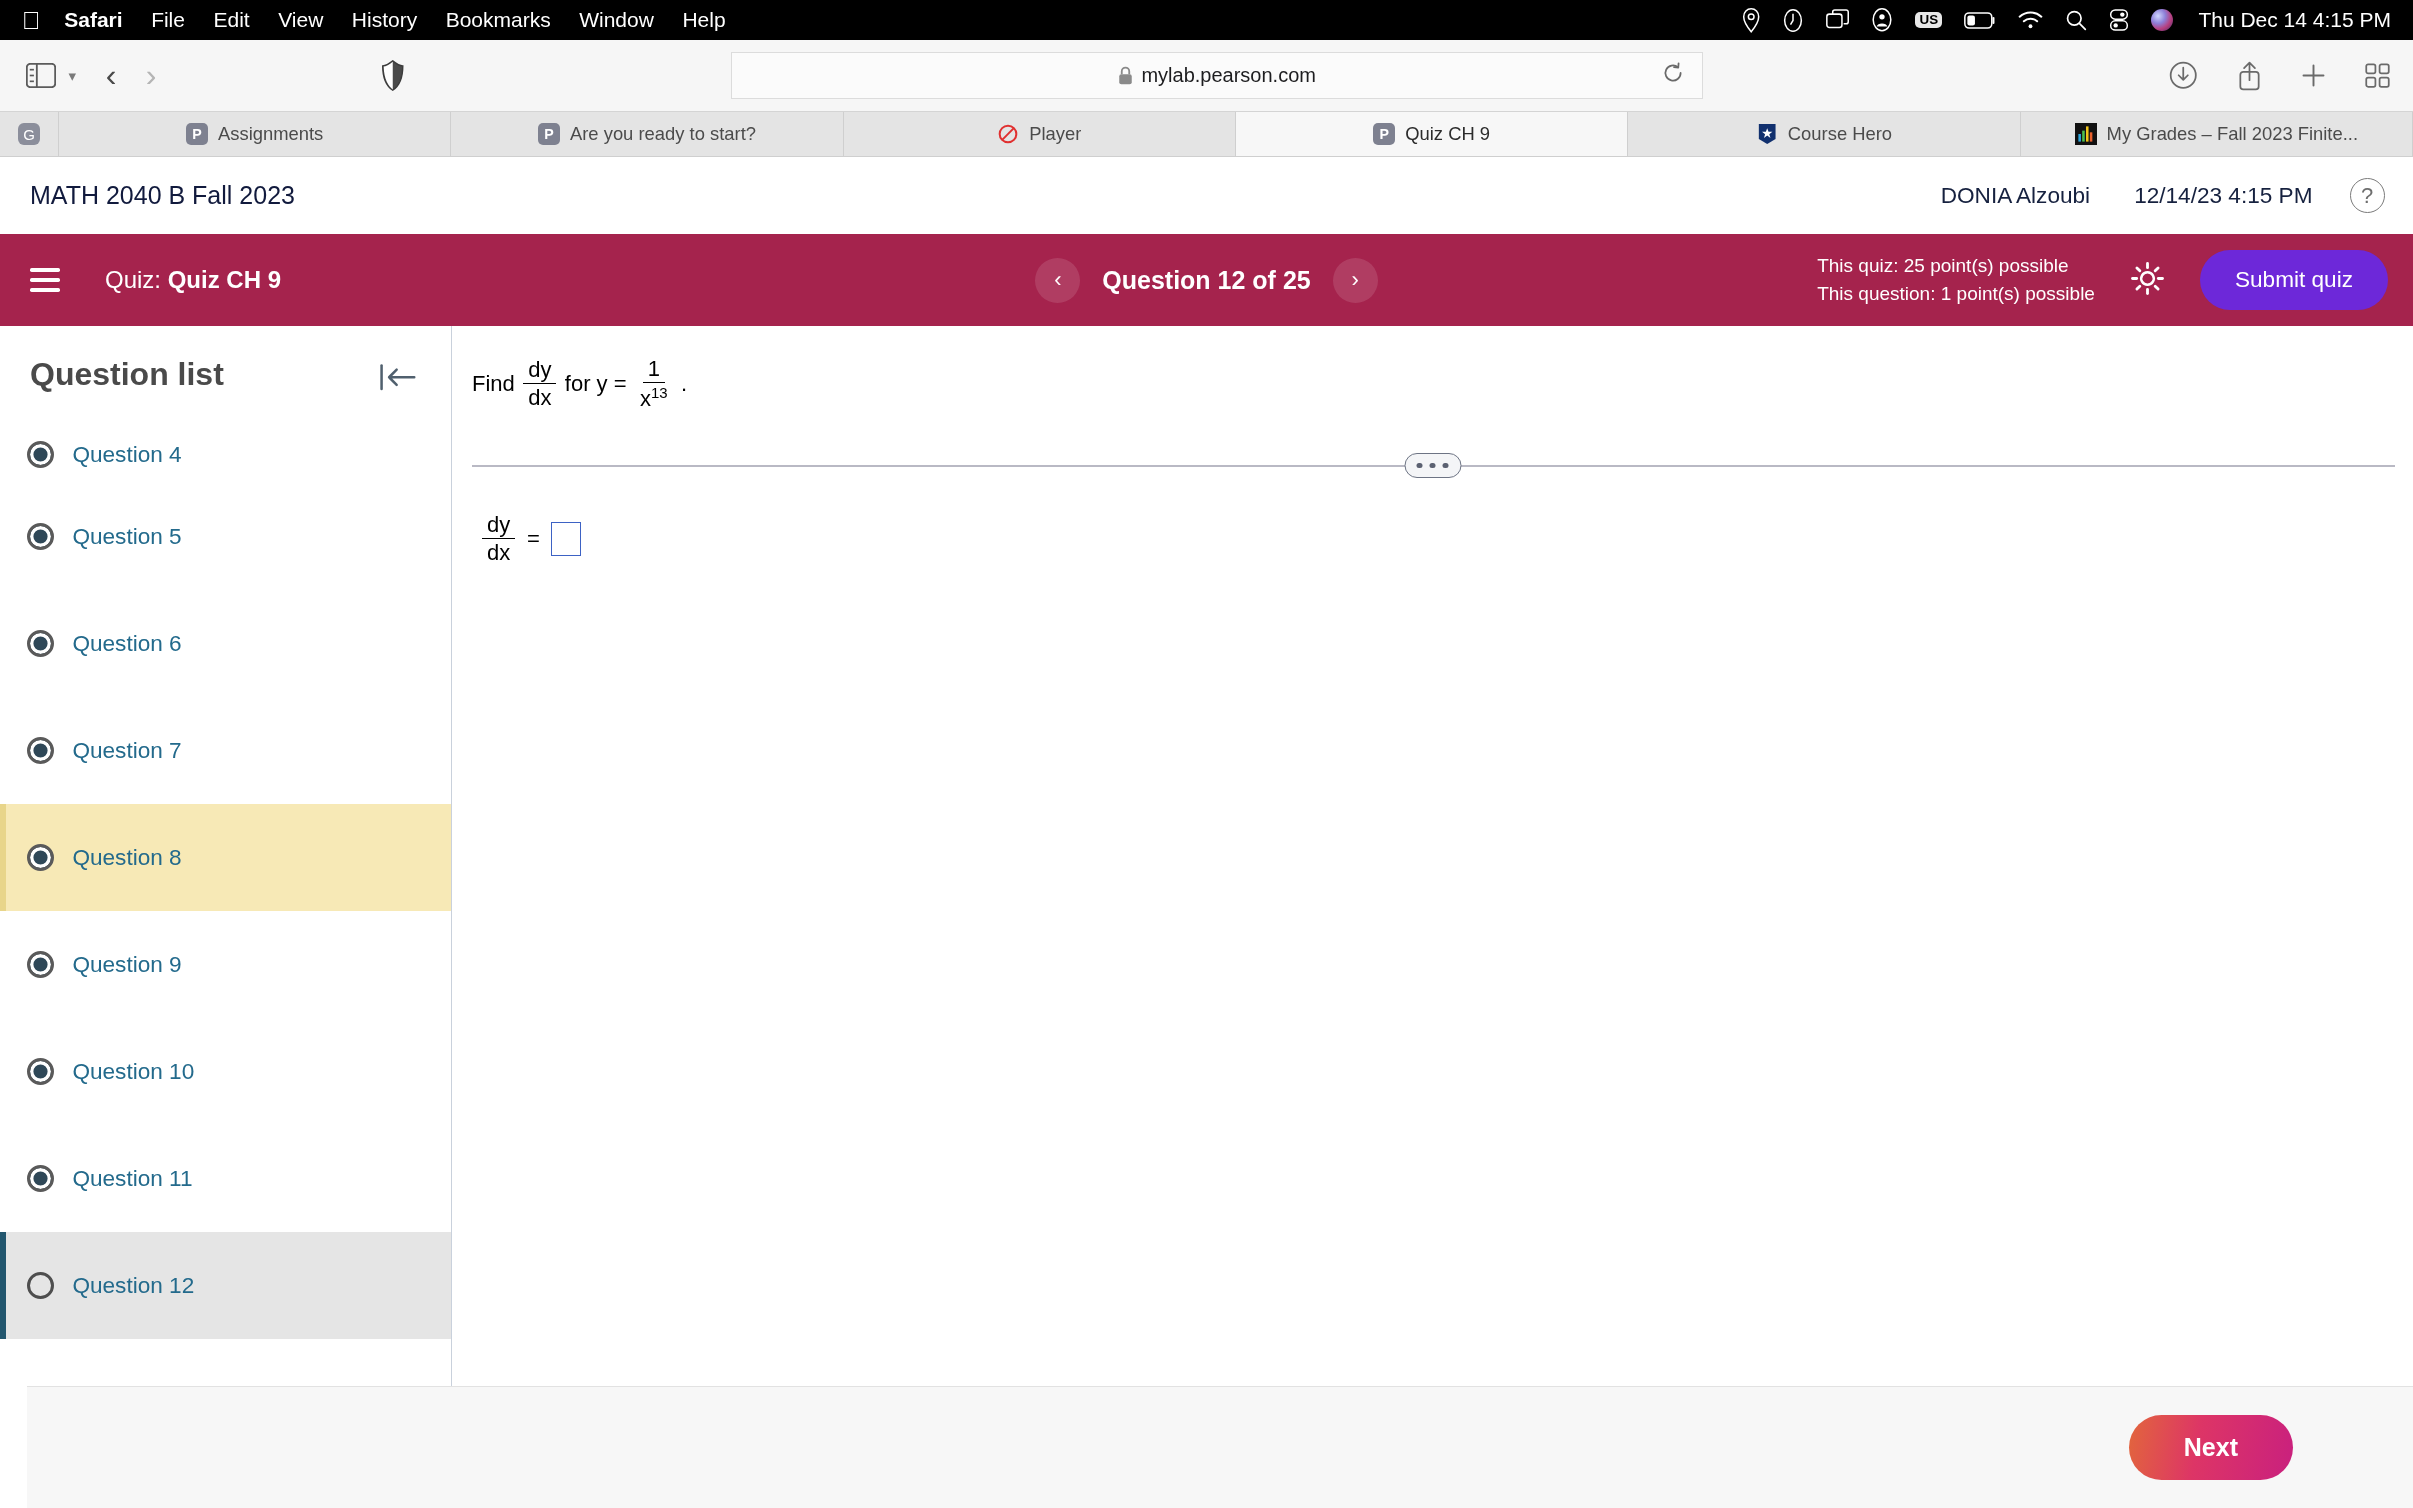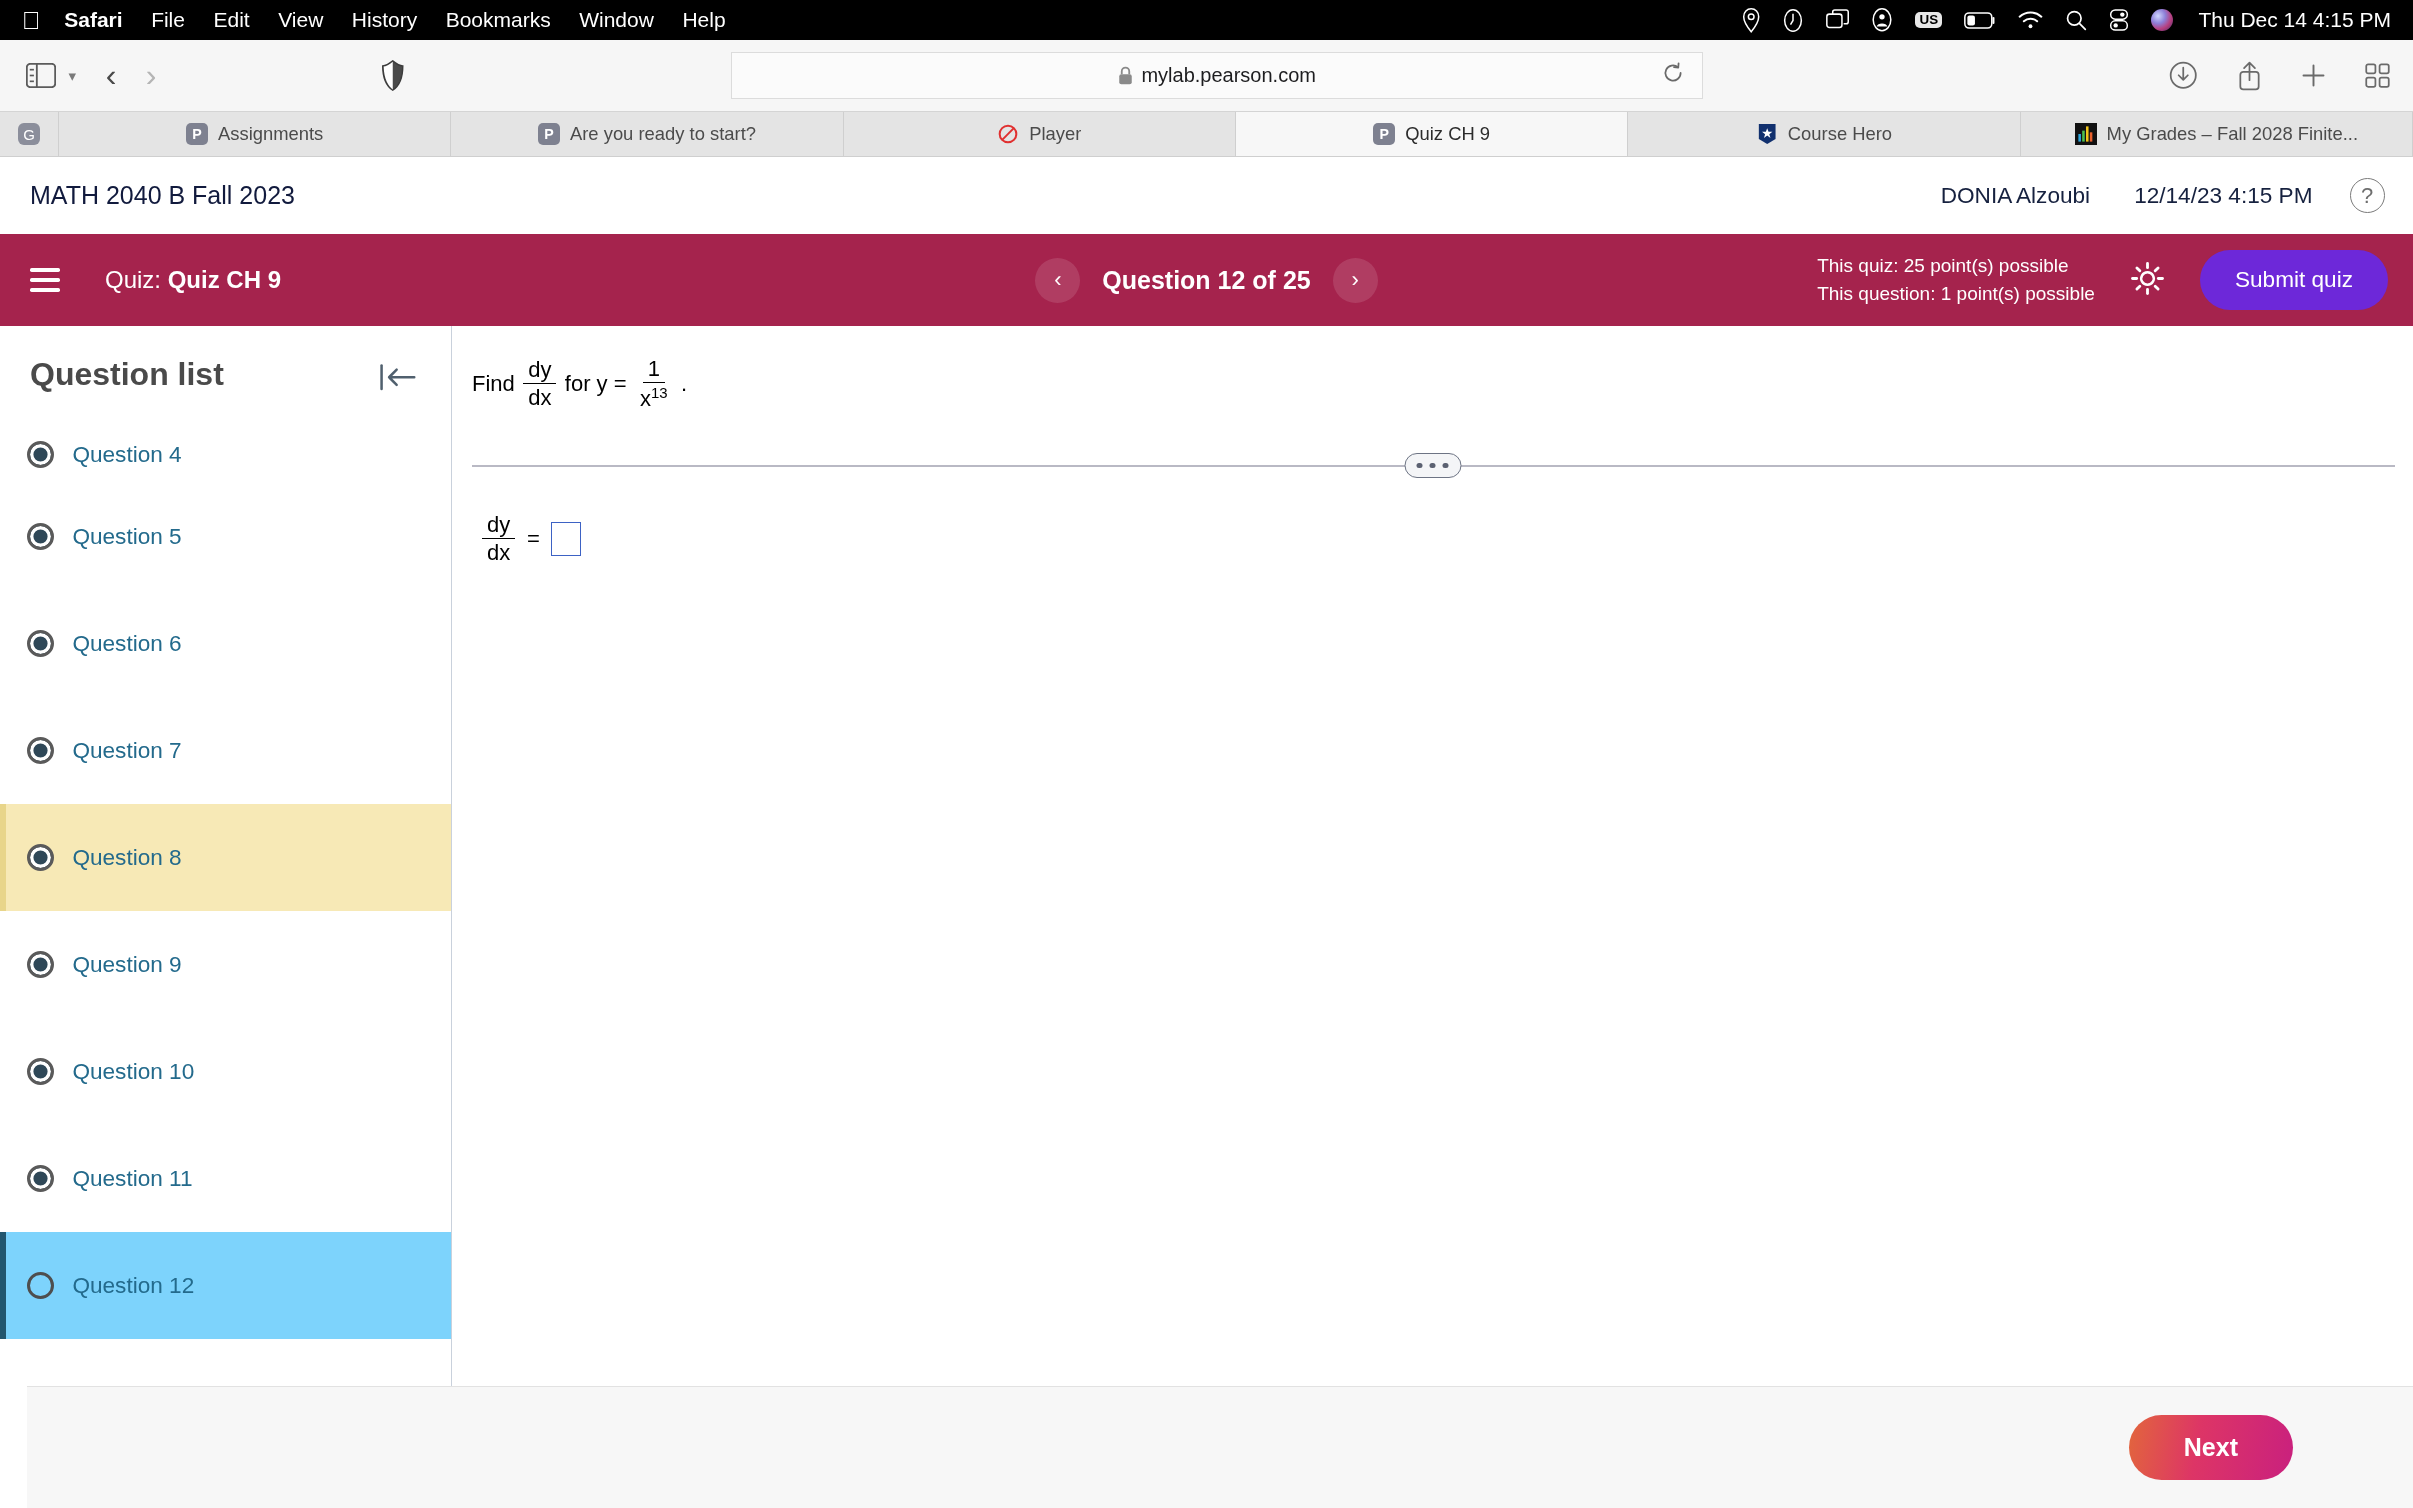--- a/index.html
+++ b/index.html
@@ -161,21 +161,21 @@
     height: 107px; display: flex; align-items: center;
     padding-left: 27px; gap: 18.4px;
     position: relative;
   }
   .qrow.partial { height: 72px; align-items: flex-end; padding-bottom: 15px; }
   .qrow.hl-yellow { background: #f7e9b6; }
   .qrow.hl-yellow::before {
     content: ""; position: absolute; left: 0; top: 0; bottom: 0;
     width: 5.9px; background: #e8d58a;
   }
-  .qrow.hl-current { background: #7dd3fc; }
+  .qrow.hl-current { background: #e5e5e5; }
   .qrow.hl-current::before {
     content: ""; position: absolute; left: 0; top: 0; bottom: 0;
     width: 5.9px; background: #22566e;
   }
   .radio-done {
     width: 27px; height: 27px; border-radius: 50%;
     border: 3.4px solid #5a5a5a; background: #2f4858;
     box-shadow: inset 0 0 0 3.4px #ffffff;
     flex: none;
   }
@@ -414,21 +414,21 @@
     <div class="tab">
       <span class="ficon">
         <svg width="22" height="22" viewBox="0 0 26 26">
             <rect width="26" height="26" fill="#111"></rect>
             <rect x="4" y="13" width="3" height="9" fill="#2ea8df"></rect>
             <rect x="8.5" y="9" width="3" height="13" fill="#4dc04d"></rect>
             <rect x="13" y="4" width="3" height="18" fill="#f0c419"></rect>
             <rect x="17.5" y="11" width="3" height="11" fill="#e8602c"></rect>
           </svg>
       </span>
-      <span class="label">My Grades – Fall 2028 Finite...</span>
+      <span class="label">My Grades – Fall 2023 Finite...</span>
     </div>
   </div>
 
   <div class="mlheader">
     <span class="course-title">MATH 2040 B Fall 2023</span>
     <span class="spacer"></span>
     <span class="user">DONIA Alzoubi</span>
     <span class="stamp">12/14/23 4:15 PM</span>
     <span class="help-circle">?</span>
   </div>

